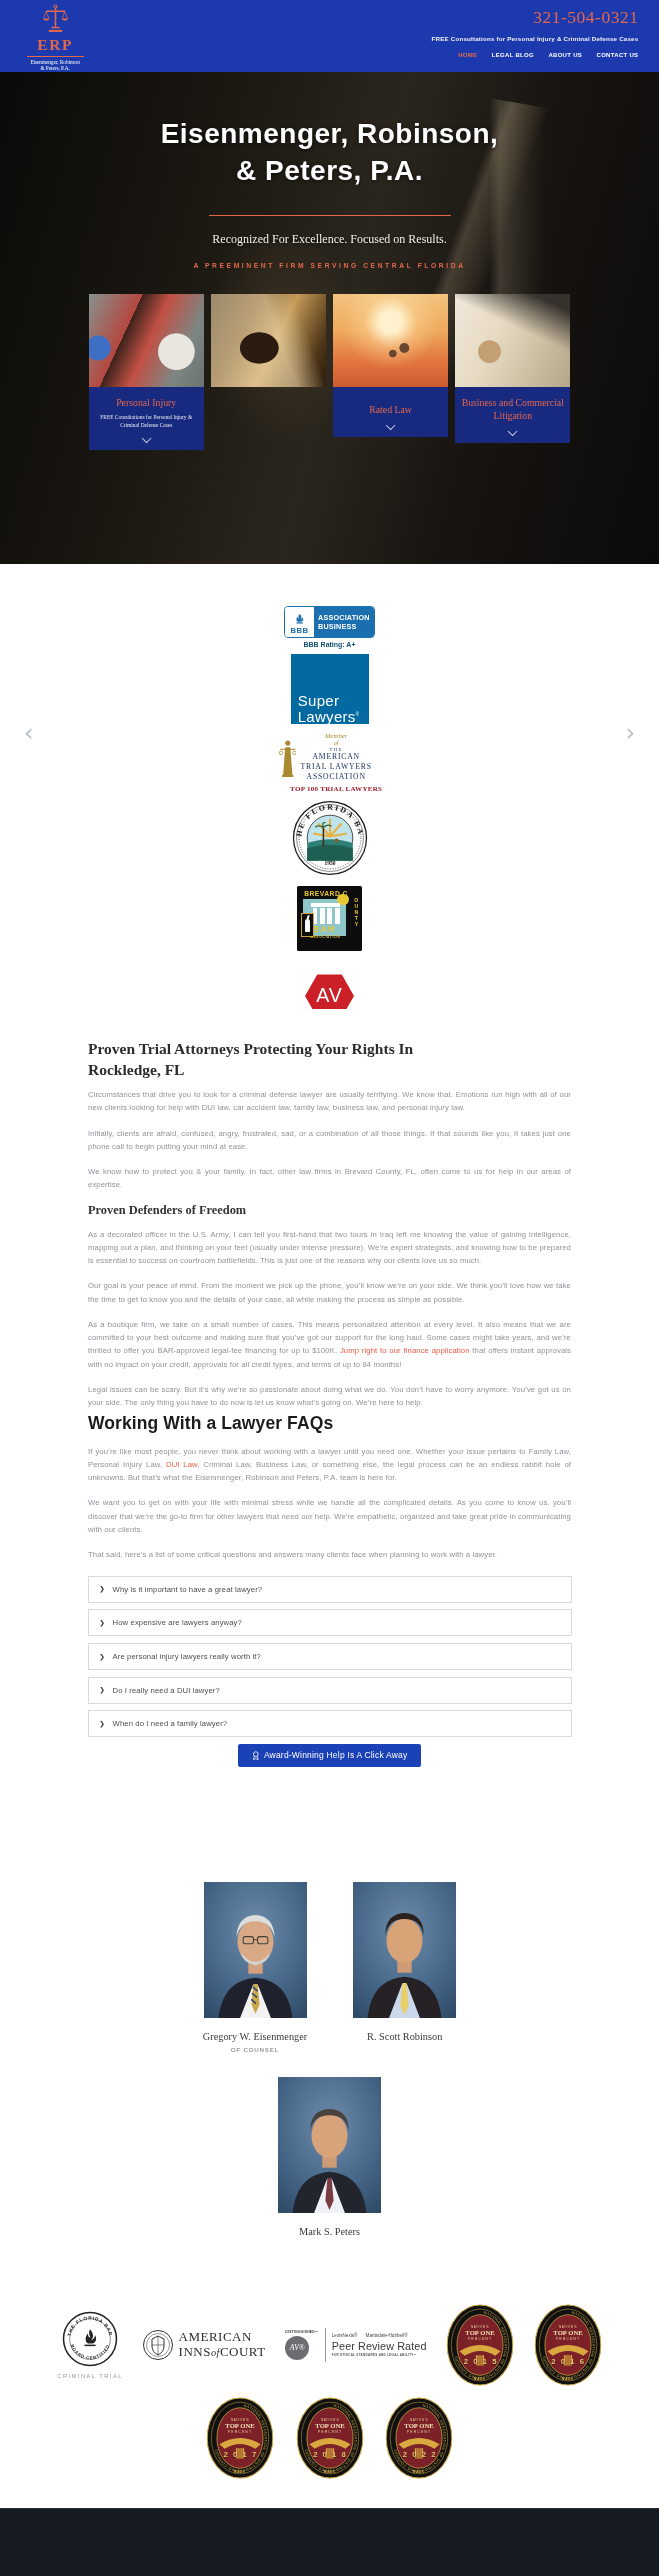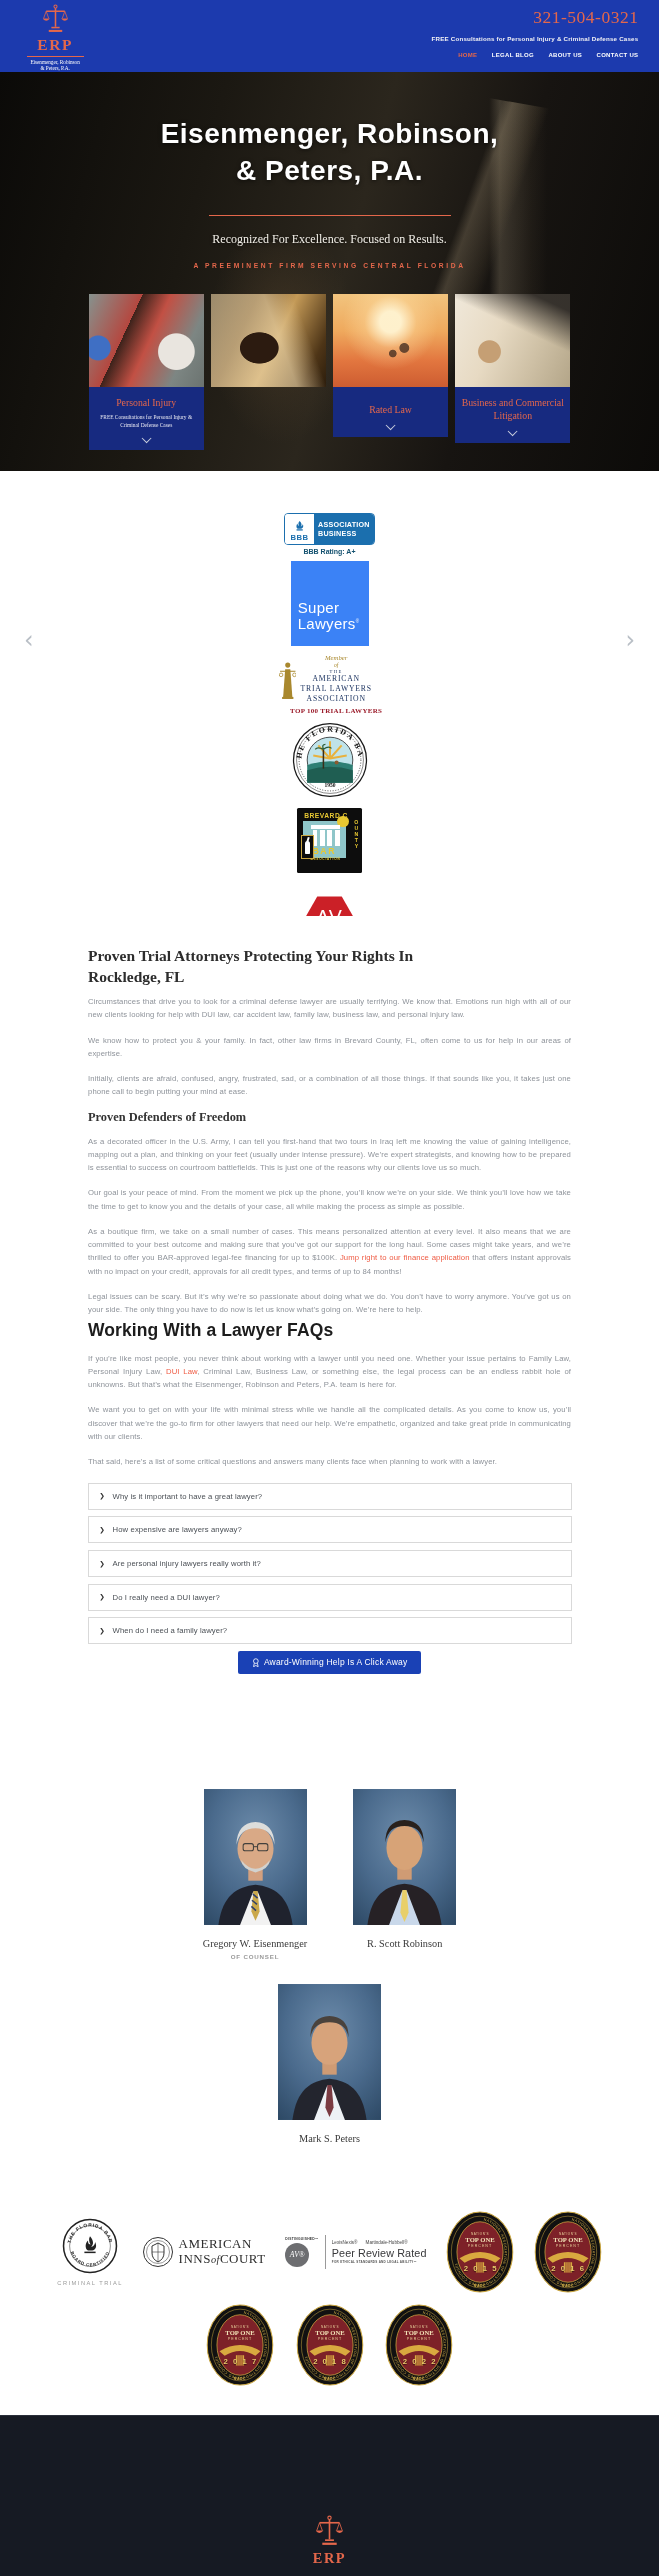--- a/index.html
+++ b/index.html
@@ -13,21 +13,21 @@
   .logo-rule { width:57px; height:1px; background:#e4674b; margin:1.5px auto 2.1px; }
   .logo-name { font-family:"Liberation Serif", serif; font-size:5.2px; line-height:1.3; color:#ffffff; }
   .top-right { position:absolute; right:20.6px; top:7.2px; text-align:right; }
   .top-phone { font-family:"Liberation Serif", serif; font-size:17.5px; color:#e4674b; letter-spacing:0.5px; }
   .top-tagline { font-size:6.2px; font-weight:bold; color:#f2f2f5; margin-top:7.2px; letter-spacing:0.2px; }
   .top-nav { margin-top:9.3px; display:flex; justify-content:flex-end; gap:14.4px; }
   .top-nav a { font-size:6px; font-weight:bold; letter-spacing:0.3px; color:#ffffff; text-decoration:none; cursor:pointer; }
   .top-nav a.active { color:#e4674b; }
 
   
-  .hero { height:399px; background:linear-gradient(105deg,#0b0a08 0%,#1b1812 30%,#2b261d 52%,#171411 72%,#0c0b09 100%); text-align:center; }
+  .hero { height:492px; background:linear-gradient(105deg,#0b0a08 0%,#1b1812 30%,#2b261d 52%,#171411 72%,#0c0b09 100%); text-align:center; }
   .hero:before { content:""; position:absolute; right:46px; top:31px; width:216px; height:289px;
      background:
        linear-gradient(100deg, transparent 30%, rgba(208,186,148,.22) 34%, rgba(160,138,100,.10) 44%, transparent 48%),
        linear-gradient(80deg, transparent 44%, rgba(214,196,160,.20) 48%, rgba(150,130,95,.08) 60%, transparent 66%);
      transform:rotate(10deg); }
   .hero:after { content:""; position:absolute; left:196px; top:170px; width:170px; height:222px;
      background:radial-gradient(ellipse at 50% 40%, rgba(90,70,45,.45) 0%, rgba(20,16,12,.0) 60%); }
   .hero-title { position:relative; z-index:2; padding-top:44px; font-size:28px; line-height:1.32; font-weight:bold; color:#ffffff; letter-spacing:0.5px; text-shadow:0 1px 4.1px rgba(0,0,0,.6); }
   .hero-divider { position:relative; z-index:2; width:242px; height:1.5px; background:#e4674b; margin:25px auto 0; }
   .hero-sub { position:relative; z-index:2; font-family:"Liberation Serif", serif; font-size:12px; color:#f4f1ea; margin-top:15.5px; text-shadow:0 1px 3.1px rgba(0,0,0,.6); }
@@ -64,21 +64,21 @@
   .badge-col { display:flex; flex-direction:column; align-items:center; padding-top:42px; }
   
   .bbb { width:91px; text-align:center; }
   .bbb-box { display:flex; height:32px; border:1px solid #1b6fae; border-radius:4.1px; overflow:hidden; background:#fff; }
   .bbb-left { width:29px; background:#fff; display:flex; flex-direction:column; align-items:center; justify-content:flex-end; padding-bottom:2.1px; }
   .bbb-abbr { color:#1b6fae; font-weight:bold; font-size:7.7px; letter-spacing:0.5px; }
   .bbb-right { flex:1; background:#1b6fae; color:#fff; display:flex; flex-direction:column; justify-content:center; padding-left:4.1px; text-align:left; }
   .bbb-right div { font-size:7.2px; font-weight:bold; letter-spacing:0.2px; line-height:1.25; }
   .bbb-rating { color:#14516f; font-weight:bold; font-size:7px; margin-top:3.1px; }
   
-  .superlaw { width:78px; height:85px; background:#3b82f6; margin-top:6.2px; padding:39px 0 0 7.2px; }
+  .superlaw { width:78px; height:70px; background:#0369a1; margin-top:6.2px; padding:39px 0 0 7.2px; }
   .superlaw div { color:#fff; font-size:15px; line-height:1.08; letter-spacing:0.3px; }
   .superlaw sup { font-size:4.6px; }
   
   .atla { width:108px; margin-top:7.2px; position:relative; text-align:center; padding-left:13.4px; }
   .atla-member { font-family:"Liberation Serif", serif; font-style:italic; color:#a9882e; font-size:6.7px; }
   .atla-of { font-family:"Liberation Serif", serif; font-style:italic; color:#a9882e; font-size:5.7px; }
   .atla-the { font-family:"Liberation Serif", serif; color:#1d3461; font-size:4.6px; letter-spacing:1.5px; margin-top:1px; }
   .atla-main { font-family:"Liberation Serif", serif; color:#1d3461; font-size:7.7px; letter-spacing:0.8px; line-height:1.3; }
   .atla-top100 { font-family:"Liberation Serif", serif; color:#9b1b2a; font-weight:bold; font-size:7px; margin-top:2.6px; letter-spacing:0.3px; }
   .atla-fig { position:absolute; left:3.1px; top:7.2px; }
@@ -349,22 +349,22 @@
     <div class="avhex-wrap">
       <div class="avhex">AV</div>
 
     </div>
   </div>
 </div>
 
 <div class="section content">
   <h1>Proven Trial Attorneys Protecting Your Rights In Rockledge, FL</h1>
   <p>Circumstances that drive you to look for a criminal defense lawyer are usually terrifying. We know that. Emotions run high with all of our new clients looking for help with DUI law, car accident law, family law, business law, and personal injury law.</p>
+  <p>Initially, clients are afraid, confused, angry, frustrated, sad, or a combination of all those things. If that sounds like you, it takes just one phone call to begin putting your mind at ease.</p>
   <p>We know how to protect you &amp; your family. In fact, other law firms in Brevard County, FL,  often come to us for help in our areas of expertise.</p>
-  <p>Initially, clients are afraid, confused, angry, frustrated, sad, or a combination of all those things. If that sounds like you, it takes just one phone call to begin putting your mind at ease.</p>
   <h2>Proven Defenders of Freedom</h2>
   <p>As a decorated officer in the U.S. Army, I can tell you first-hand that two tours in Iraq left me knowing the value of gaining intelligence, mapping out a plan, and thinking on your feet (usually under intense pressure). We’re expert strategists, and knowing how to be prepared is essential to success on courtroom battlefields. This is just one of the reasons why our clients love us so much.</p>
   <p>Our goal is your peace of mind. From the moment we pick up the phone, you’ll know we’re on your side. We think you’ll love how we take the time to get to know you and the details of your case, all while making the process as simple as possible.</p>
   <p><span>As a boutique firm, we take on a small number of cases. This means personalized attention at every level. It also means that we are committed to your best outcome and making sure that you’ve got our support for the long haul. Some cases might take years, and we’re thrilled to offer you BAR-approved legal-fee financing for up to $100K. </span><a class="inline-link">Jump right to our finance application</a><span> that offers instant approvals with no impact on your credit, approvals for all credit types, and terms of up to 84 months!</span></p>
   <p style="margin-bottom:4.1px;">Legal issues can be scary. But it’s why we’re so passionate about doing what we do. You don’t have to worry anymore. You’ve got us on your side. The only thing you have to do now is let us know what’s going on. We’re here to help.</p>
   <h3>Working With a Lawyer FAQs</h3>
   <p><span>If you’re like most people, you never think about working with a lawyer until you need one. Whether your issue pertains to Family Law, Personal Injury Law, </span><a class="inline-link">DUI Law</a><span>, Criminal Law, Business Law, or something else, the legal process can be an endless rabbit hole of unknowns. But that’s what the Eisenmenger, Robinson and Peters, P.A. team is here for.</span></p>
   <p>We want you to get on with your life with minimal stress while we handle all the complicated details. As you come to know us, you’ll discover that we’re the go-to firm for other lawyers that need our help. We’re empathetic, organized and take great pride in communicating with our clients.</p>
   <p style="margin-bottom:14.4px;">That said, here’s a list of some critical questions and answers many clients face when planning to work with a lawyer.</p>
 

